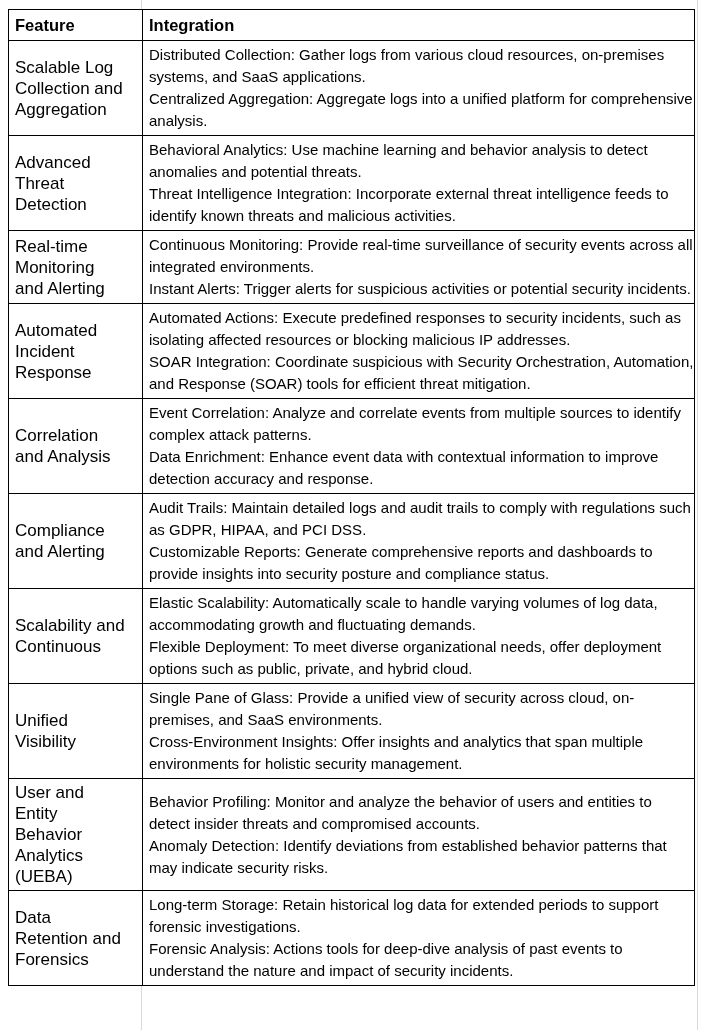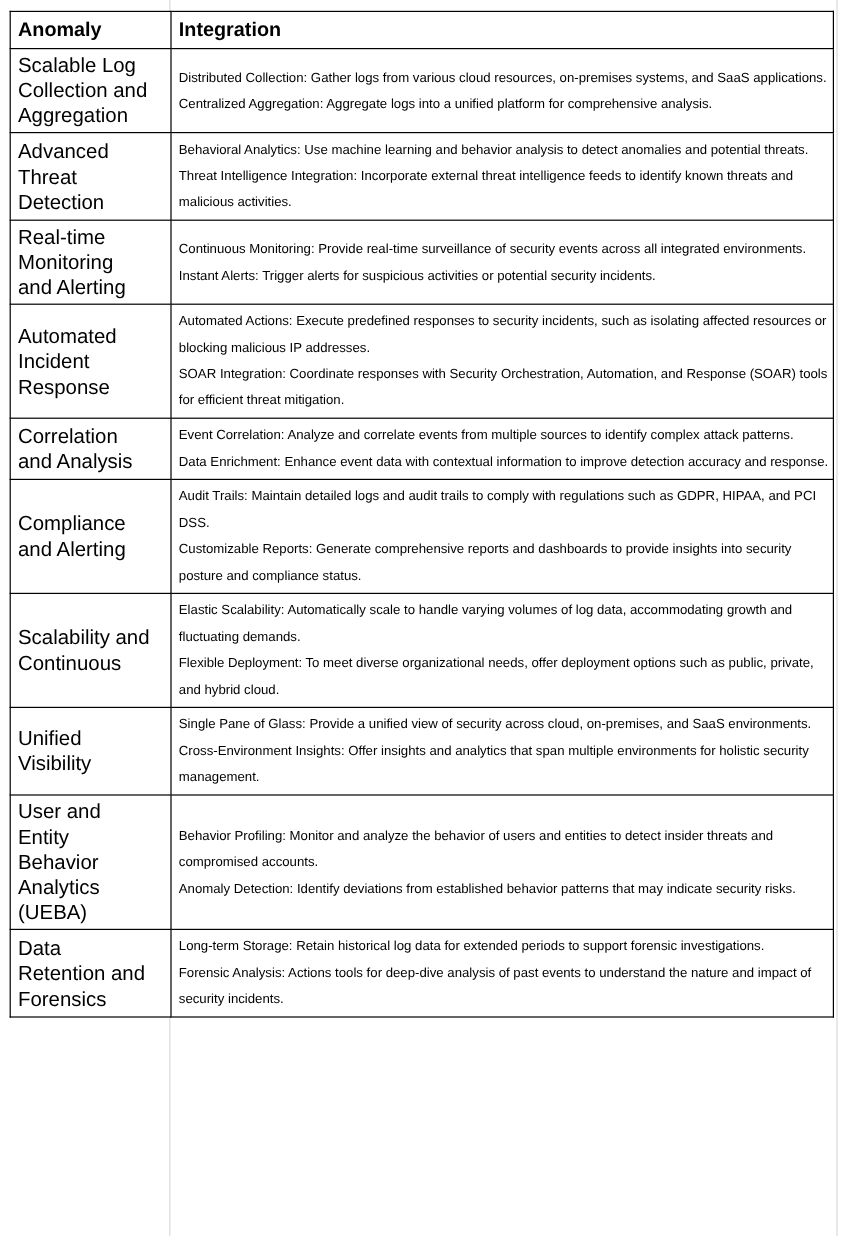--- a/index.html
+++ b/index.html
@@ -50,21 +50,21 @@
     line-height: 22px;
     vertical-align: middle;
   }
   td.feature-cell {
     font-size: 17px;
     line-height: 21px;
     vertical-align: middle;
     padding: 3px 16px 3px 6px;
   }
   td.description-cell {
-    font-size: 11px;
+    font-size: 15px;
     line-height: 22px;
     vertical-align: middle;
     padding: 3px 0 3px 6px;
   }
   .desc-item { }
 </style>
 </head>
 <body>
 
 <div class="canvas">
@@ -72,21 +72,21 @@
   <div class="gridline-v col-divider"></div>
   <div class="gridline-v right-edge"></div>
 
   <table class="features">
     <colgroup>
       <col style="width:134px">
       <col style="width:552px">
     </colgroup>
     <thead>
       <tr>
-        <th>Anomaly</th>
+        <th>Feature</th>
         <th>Integration</th>
       </tr>
     </thead>
     <tbody>
       <tr>
         <td class="feature-cell">Scalable Log Collection and Aggregation</td>
         <td class="description-cell">
           <div class="desc-item">Distributed Collection: Gather logs from various cloud resources, on-premises systems, and SaaS applications.</div>
           <div class="desc-item">Centralized Aggregation: Aggregate logs into a unified platform for comprehensive analysis.</div>
         </td>
@@ -102,21 +102,21 @@
         <td class="feature-cell">Real-time Monitoring and Alerting</td>
         <td class="description-cell">
           <div class="desc-item">Continuous Monitoring: Provide real-time surveillance of security events across all integrated environments.</div>
           <div class="desc-item">Instant Alerts: Trigger alerts for suspicious activities or potential security incidents.</div>
         </td>
       </tr>
       <tr>
         <td class="feature-cell">Automated Incident Response</td>
         <td class="description-cell">
           <div class="desc-item">Automated Actions: Execute predefined responses to security incidents, such as isolating affected resources or blocking malicious IP addresses.</div>
-          <div class="desc-item">SOAR Integration: Coordinate responses with Security Orchestration, Automation, and Response (SOAR) tools for efficient threat mitigation.</div>
+          <div class="desc-item">SOAR Integration: Coordinate suspicious with Security Orchestration, Automation, and Response (SOAR) tools for efficient threat mitigation.</div>
         </td>
       </tr>
       <tr>
         <td class="feature-cell">Correlation and Analysis</td>
         <td class="description-cell">
           <div class="desc-item">Event Correlation: Analyze and correlate events from multiple sources to identify complex attack patterns.</div>
           <div class="desc-item">Data Enrichment: Enhance event data with contextual information to improve detection accuracy and response.</div>
         </td>
       </tr>
       <tr>

